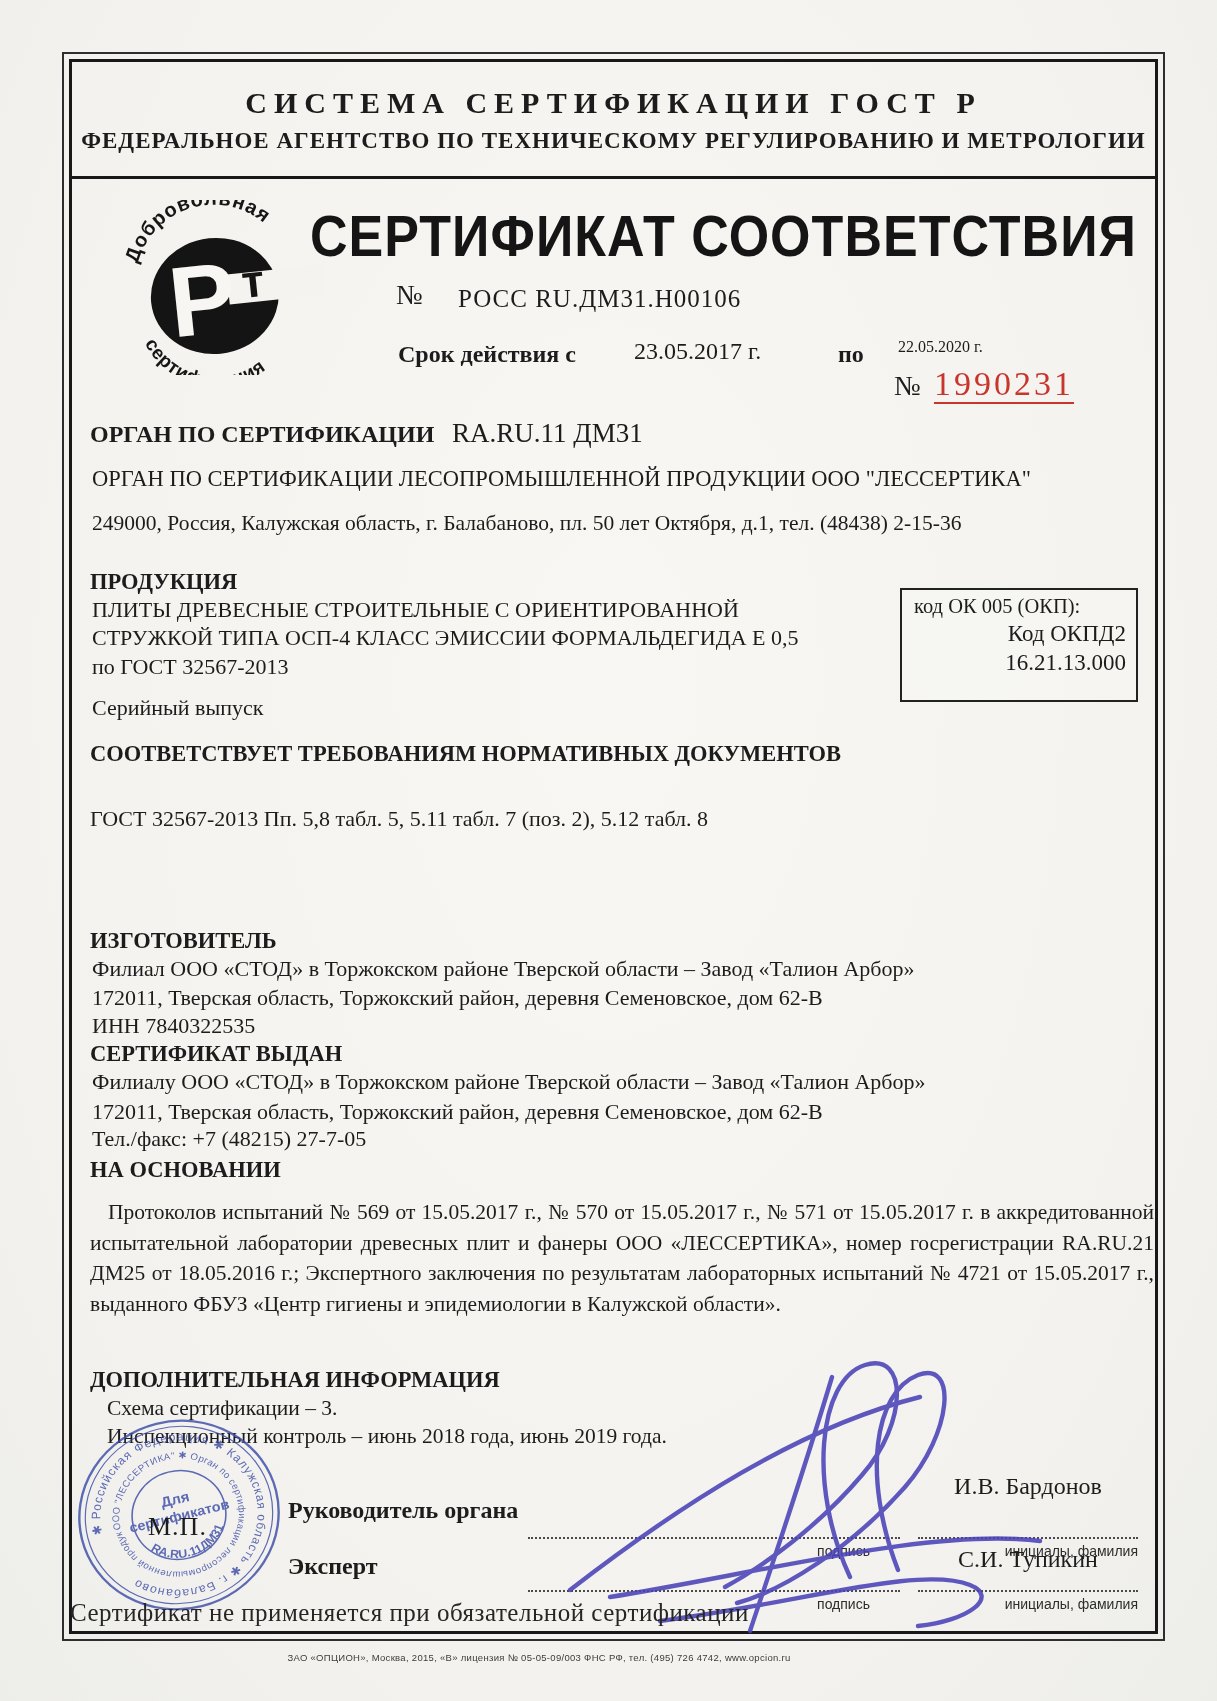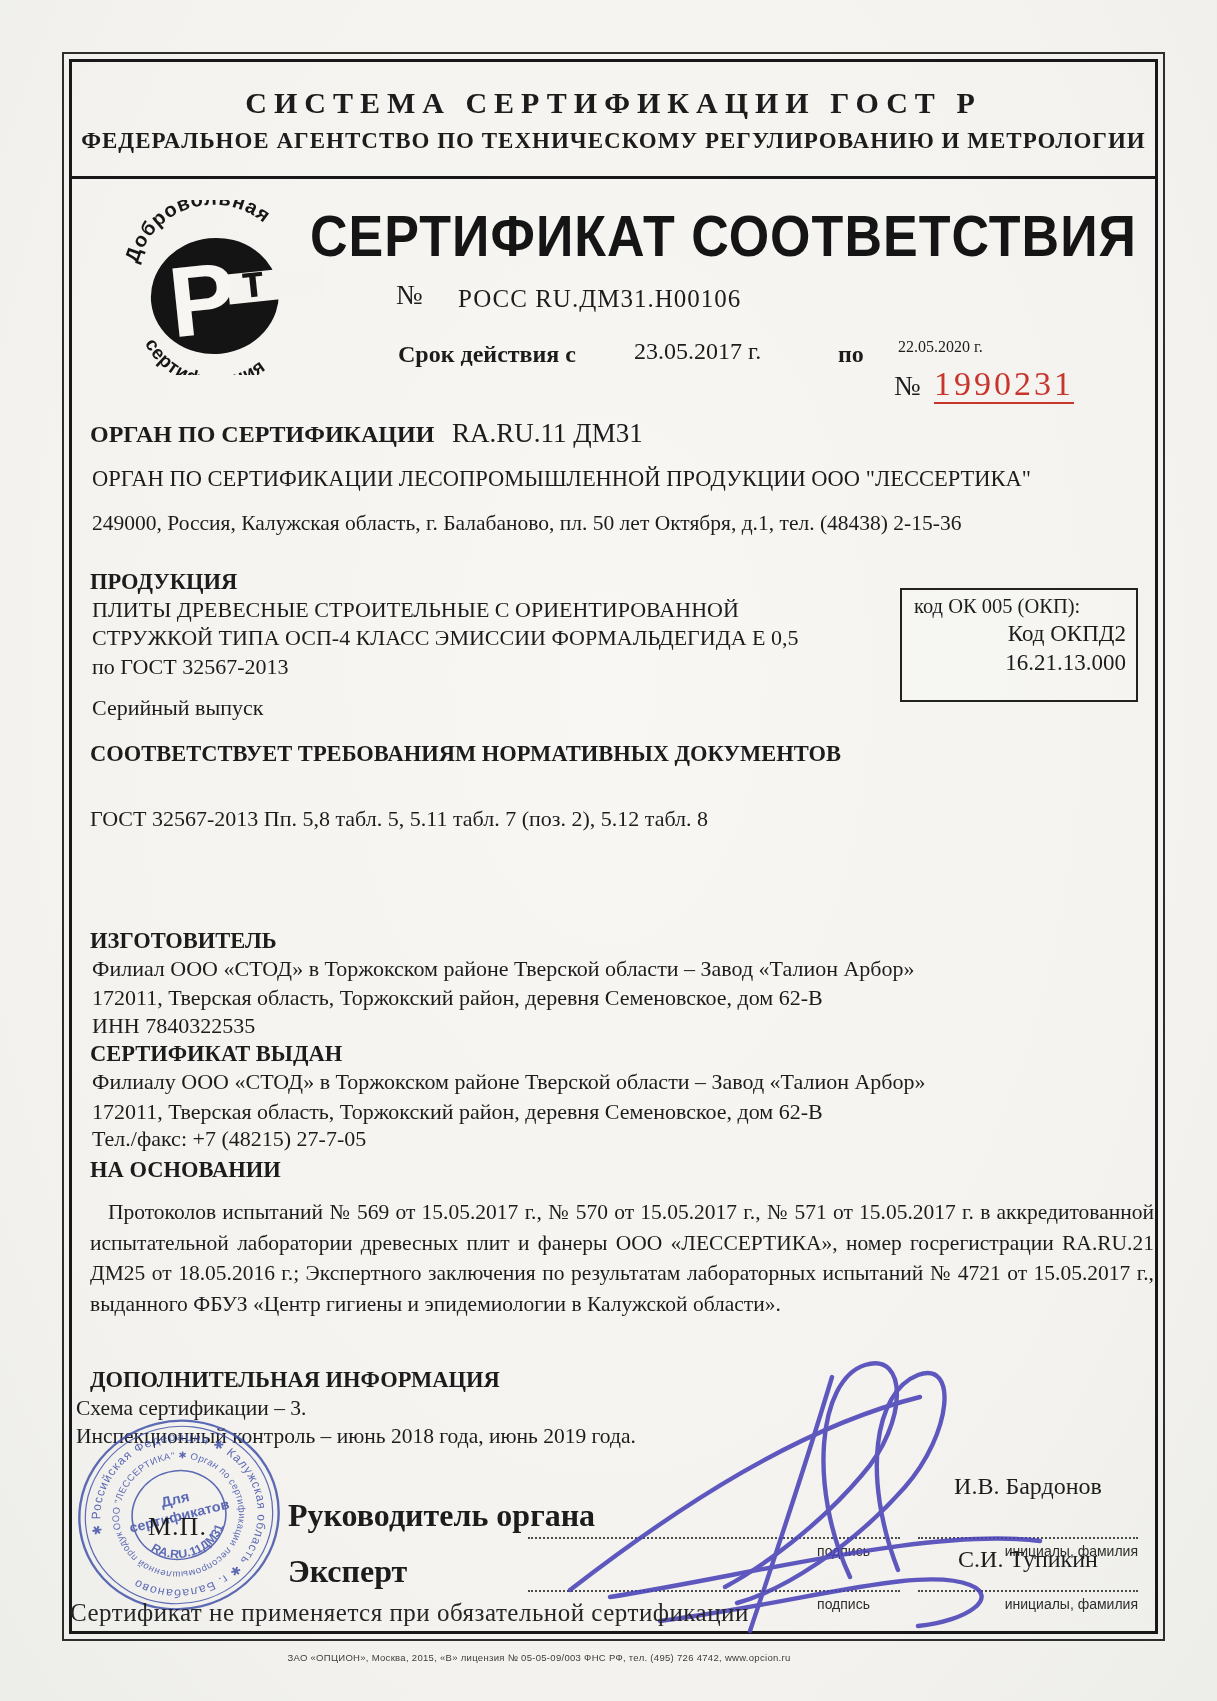--- a/index.html
+++ b/index.html
@@ -73,23 +73,23 @@
   .gost-line{left:90px;top:806px;font-size:22px;}
   .maker-label{left:90px;top:928px;}
   .issued-label{left:90px;top:1041px;}
   .basis-label{left:90px;top:1157px;}
   .plain-l{left:92px;font-size:22px;}
   .basis-text{
     left:90px;top:1197px;width:1064px;
     font-size:21.5px;line-height:30.5px;text-align:justify;text-indent:18px;
   }
   .add-label{left:90px;top:1367px;}
-  .add-l{left:76px;font-size:21.5px;text-align:center;}
+  .add-l{left:107px;font-size:21.5px;text-align:center;}
   .mp{left:148px;top:1512px;font-size:26px;letter-spacing:1px;}
-  .role{font-size:32px;font-weight:bold;}
+  .role{font-size:24px;font-weight:bold;}
   .role1{left:288px;top:1497px;}
   .role2{left:288px;top:1553px;}
   .sigline{height:0;border-bottom:2px dotted #4a4a4a;}
   .sigline1{left:528px;top:1537px;width:372px;}
   .sigline2{left:528px;top:1590px;width:372px;}
   .nameline1{left:918px;top:1537px;width:220px;}
   .nameline2{left:918px;top:1590px;width:220px;}
   .sublabel{
     font-family:"Liberation Sans","DejaVu Sans",sans-serif;
     font-size:14px;color:#2d2d2d;text-align:right;

